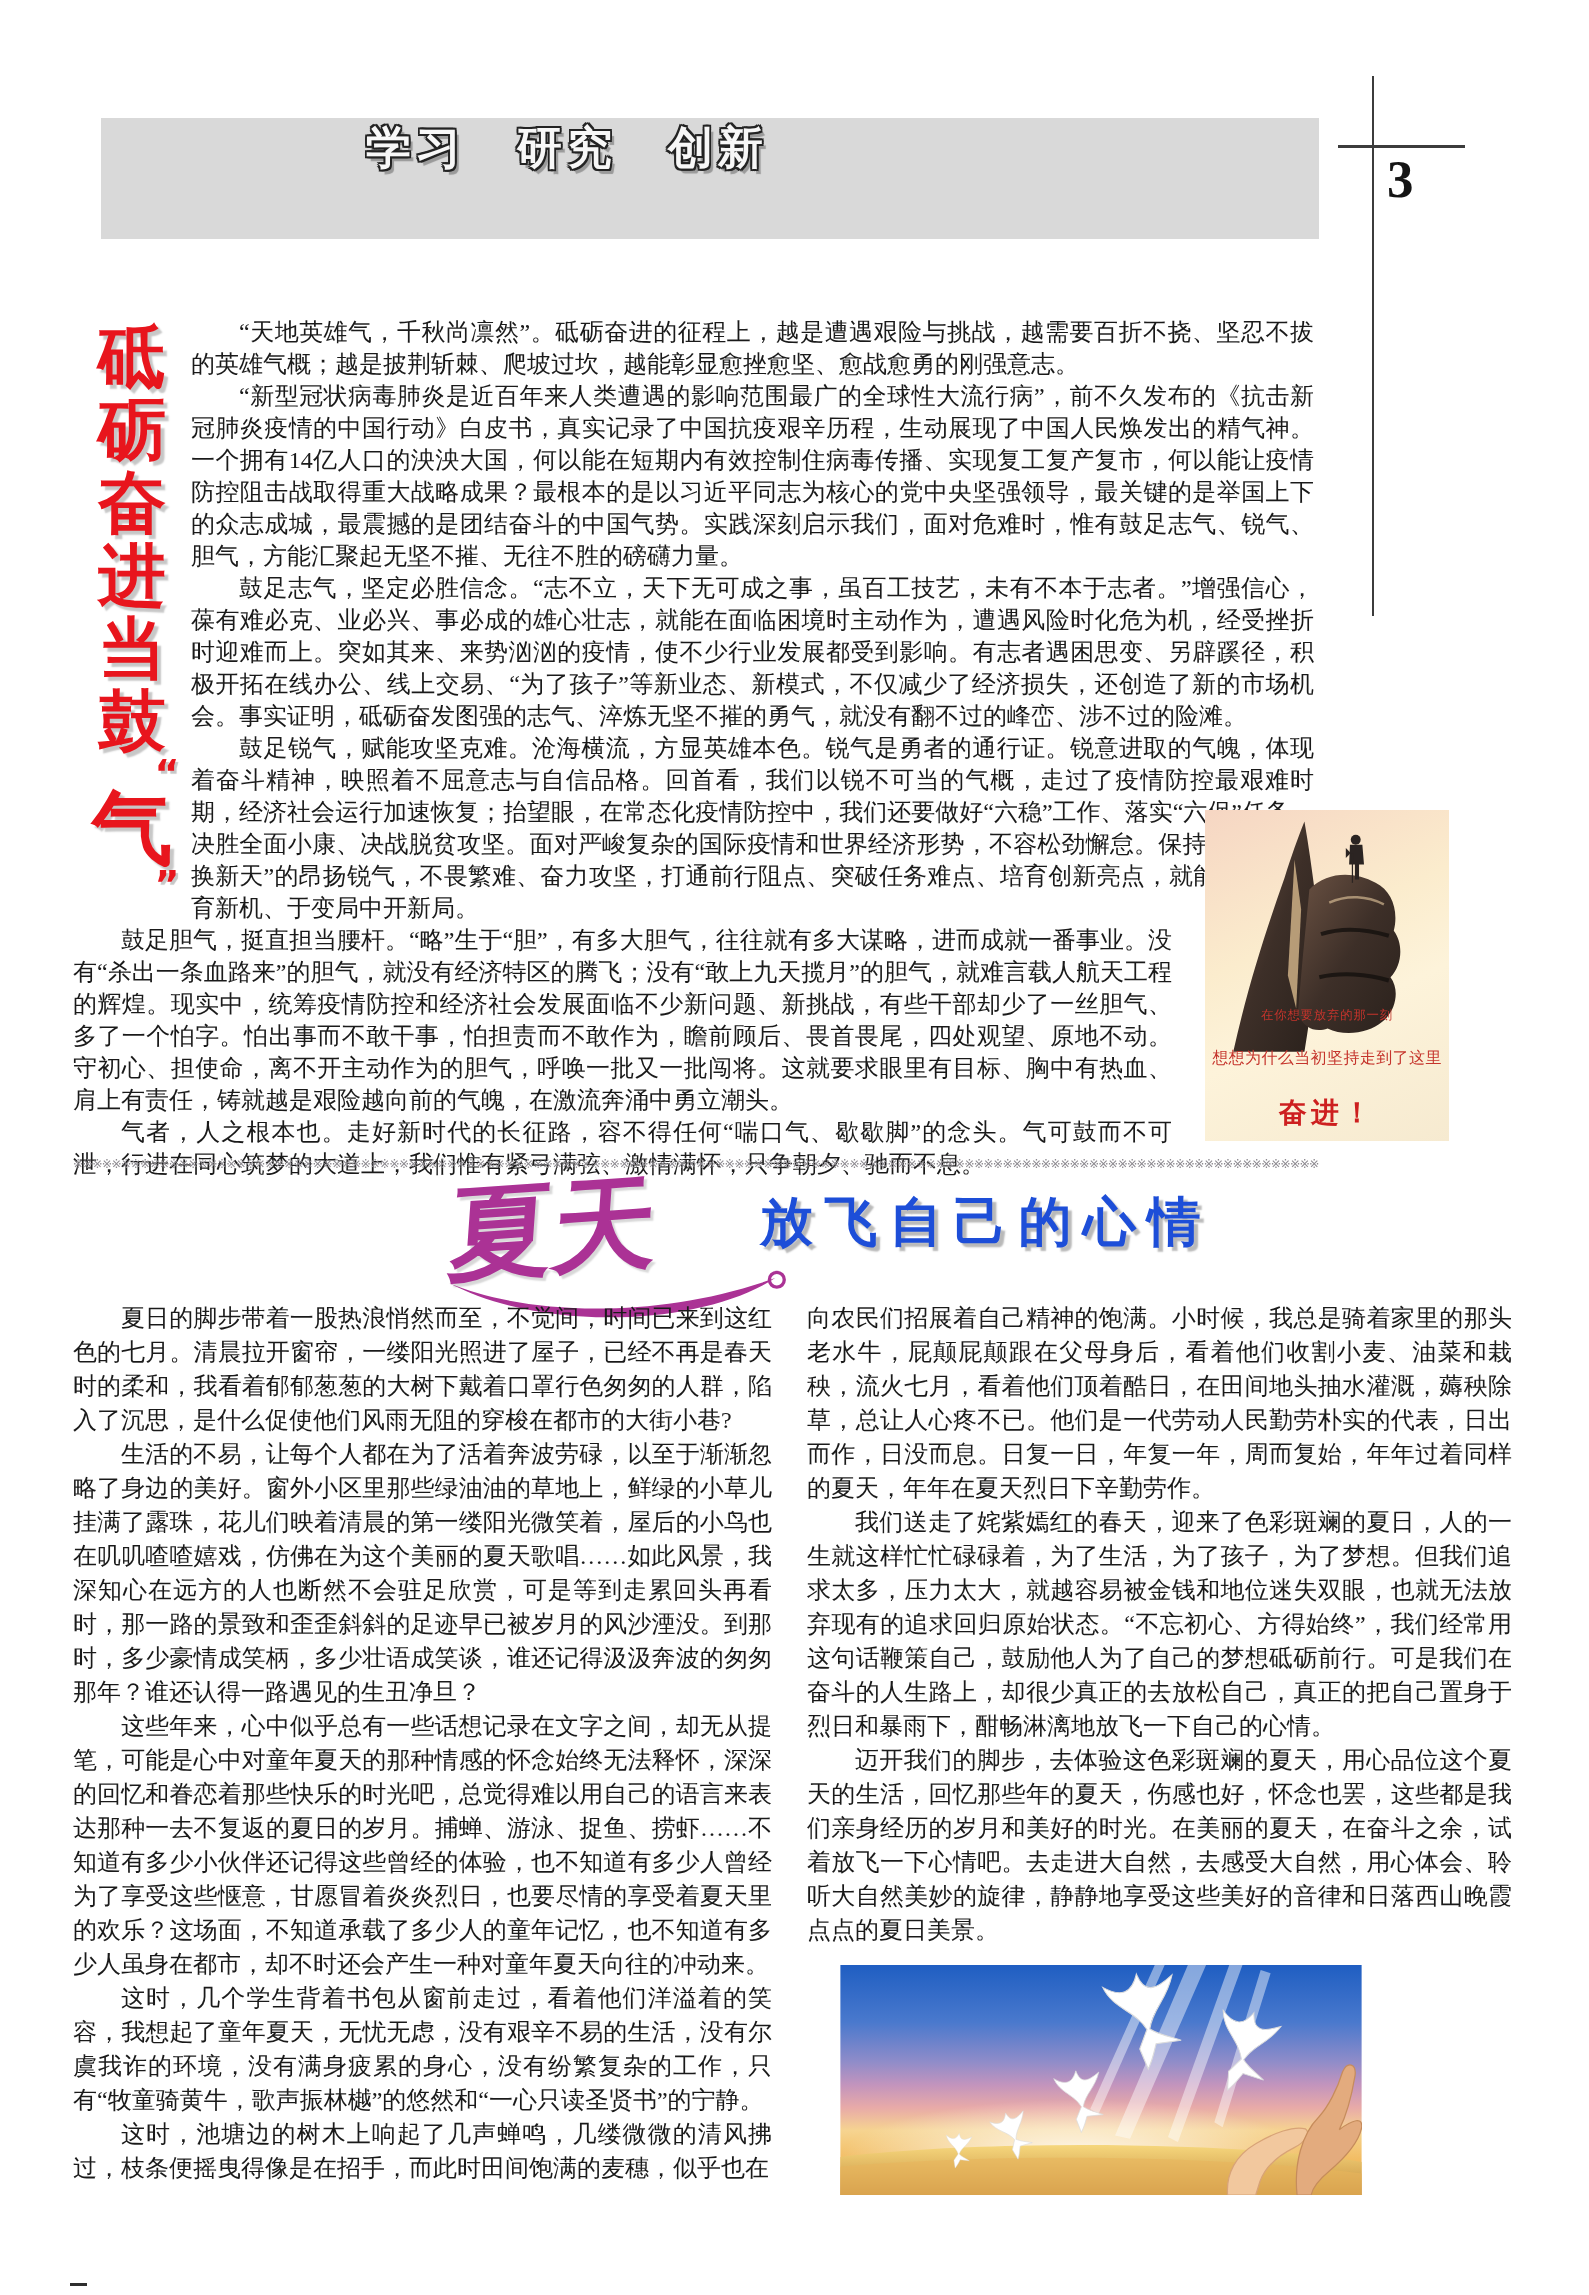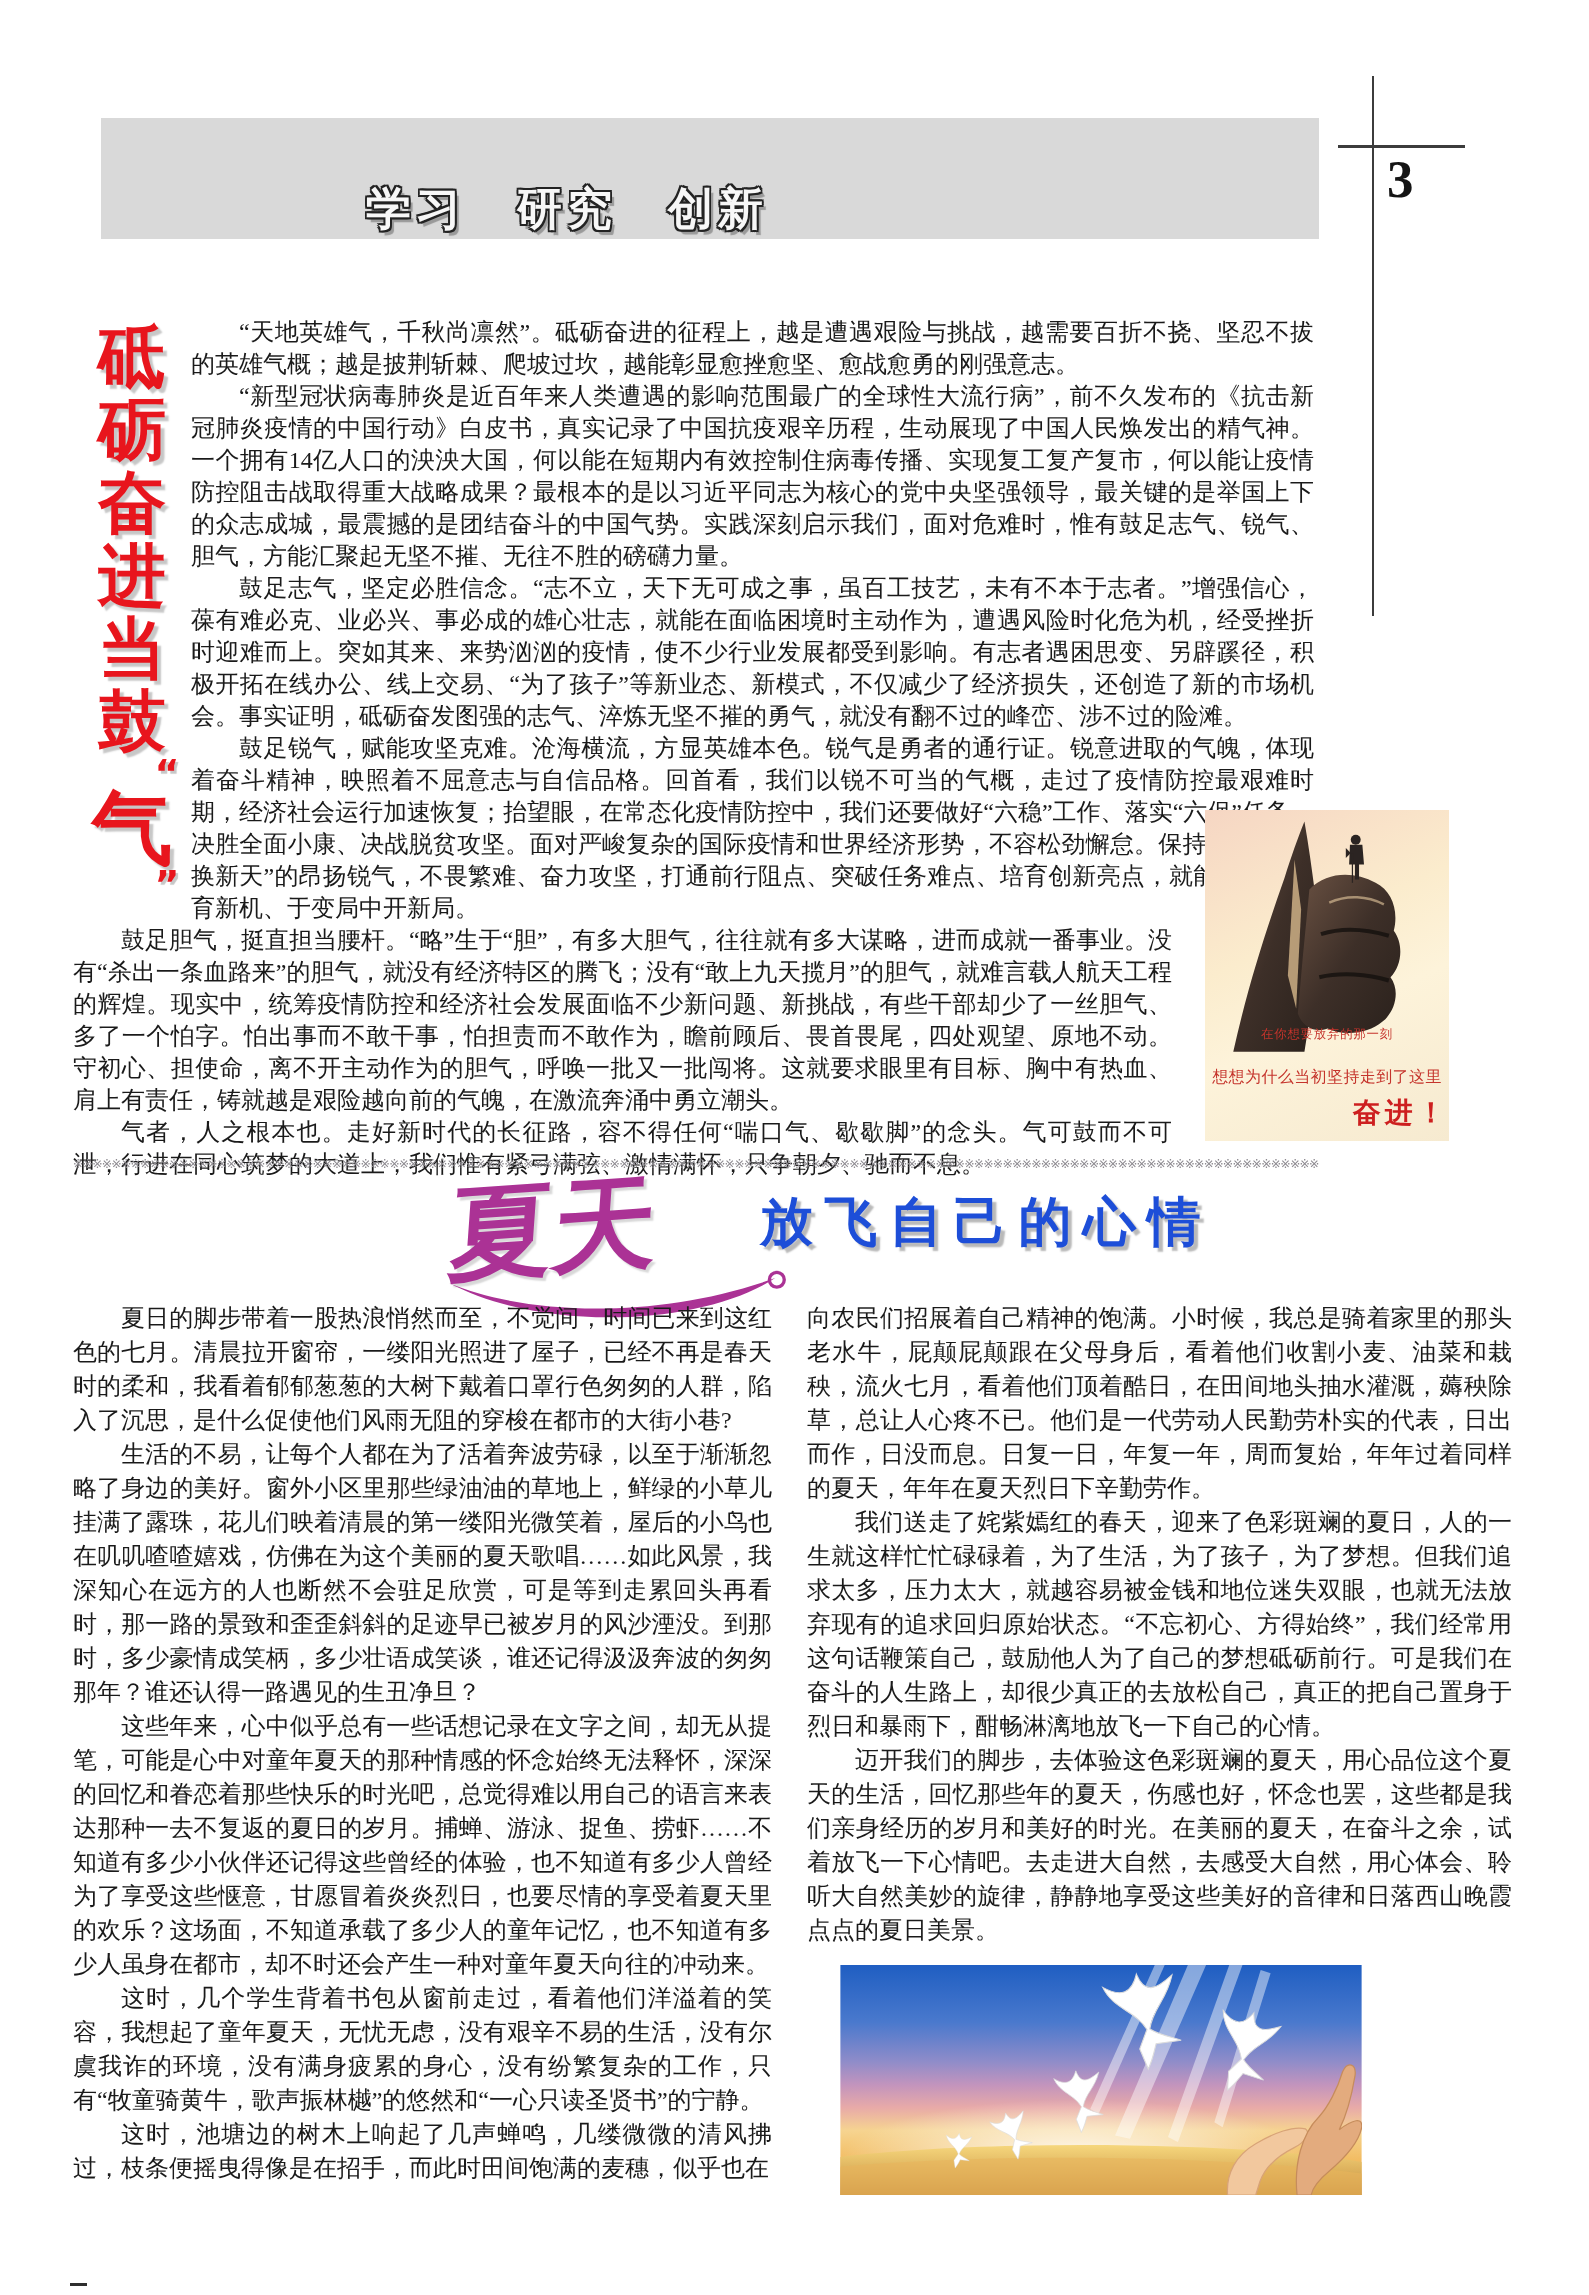--- a/index.html
+++ b/index.html
@@ -1,20 +1,20 @@
 <!DOCTYPE html>
 <html style="font-size:13.2px"><head>
 <meta charset="utf-8">
 <style>
   * { margin:0; padding:0; box-sizing:border-box; }
   html,body { background:#ffffff; }
   body { width:1589px; height:2295px; position:relative; font-family:"Liberation Serif", serif; color:#1a1a1a; overflow:hidden; }
 
   
-  .banner { position:absolute; left:101px; top:118px; width:1218px; height:121px; background:#d9d9d9; display:flex; align-items:flex-end; padding-left:265px; }
+  .banner { position:absolute; left:101px; top:118px; width:1218px; height:121px; background:#d9d9d9; display:flex; align-items:flex-start; padding-left:265px; }
   .banner .hw { font-family:"DejaVu Sans", sans-serif; font-weight:bold; font-size:45px; letter-spacing:5px; color:#f7f7f7;
     text-shadow:-1.7px -1.7px 0 #232323, 1.7px -1.7px 0 #232323, -1.7px 1.7px 0 #232323, 1.7px 1.7px 0 #232323, 0 -1.7px 0 #232323, 0 1.7px 0 #232323, -1.7px 0 0 #232323, 1.7px 0 0 #232323, 4.1px 5px 0.8px #9a9a9a; }
   .banner .hw + .hw { margin-left:51px; }
 
   .vrule { position:absolute; left:1372px; top:76px; width:1.7px; height:540px; background:#3c3c3c; }
   .hrule { position:absolute; left:1338px; top:145px; width:127px; height:2.5px; background:#3c3c3c; }
   .pagenum { position:absolute; left:1387px; top:149px; font-family:"Liberation Serif", serif; font-weight:bold; font-size:53px; color:#141414; }
 
   
   .article1 { position:absolute; left:73px; top:308px; width:1339px; padding-top:8.3px; font-size:24px; line-height:32px; text-align:justify; }
@@ -23,21 +23,21 @@
   .a1-title .tbig { display:block; font-family:"DejaVu Sans", sans-serif; font-weight:800; font-size:81px; line-height:81px; color:#e8151d; text-shadow:4.1px 4.1px 1.7px #c7c7c7; }
   .a1-title .tq { display:block; font-family:"DejaVu Sans", sans-serif; font-weight:800; font-size:38px; line-height:30px; color:#e8151d; text-align:right; padding-right:11.6px; text-shadow:2.5px 2.5px 0.8px #c7c7c7; }
   .a1p { text-indent:2em; margin:0 98px 0 0; }
   .a1p.narrow { margin-right:240px; }
 
   .poster { position:absolute; left:1132px; top:502px; width:244px; height:331px; background:linear-gradient(155deg,#f6d6c3 0%, #fbeccd 38%, #fdf3da 60%, #f6ead0 100%); overflow:hidden; }
   .poster svg { position:absolute; left:0; top:0; }
   .poster-text { position:absolute; left:0; bottom:11.6px; width:100%; text-align:center; font-family:"DejaVu Sans", sans-serif; }
   .poster-text .pl1 { font-size:12.4px; color:#c5342c; letter-spacing:0.8px; }
   .poster-text .pl2 { font-size:16px; font-weight:normal; color:#c5342c; margin-top:11px; letter-spacing:0.4px; }
-  .poster-text .pl3 { font-size:28px; font-weight:bold; color:#cd1f1f; margin-top:4px; letter-spacing:4.1px;text-align:right; }
+  .poster-text .pl3 { font-size:28px; font-weight:bold; color:#cd1f1f; margin-top:23px; letter-spacing:4.1px; }
 
   
   .divider { position:absolute; left:73px; top:1157px; width:1440px; height:15px; overflow:hidden; white-space:nowrap; font-family:"DejaVu Sans", sans-serif; font-size:12.4px; line-height:13.2px; color:#8d8a90; letter-spacing:-0.8px; }
 
   
   .a2-header { position:absolute; left:73px; top:1175px; width:1440px; height:128px; }
   .a2-script { position:absolute; left:377px; top:1.7px; font-family:"DejaVu Sans", sans-serif; font-weight:bold; font-size:103px; line-height:1; color:#ab3295; transform:skewX(-8deg) rotate(-4deg); text-shadow:3.3px 3.3px 1.7px #d8d8d8; }
   .a2-swoosh { position:absolute; left:371px; top:93px; }
   .a2-main { position:absolute; left:687px; top:21px; font-family:"Liberation Serif", serif; font-weight:bold; font-size:53px; line-height:1; letter-spacing:11.6px; color:#1d4ed8; text-shadow:4.1px 4.1px 1.7px #b9b9b9; }
 

